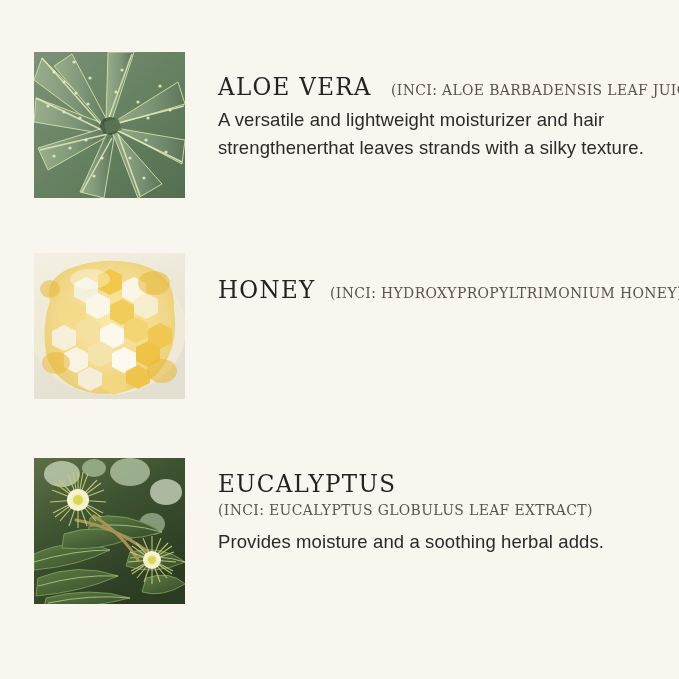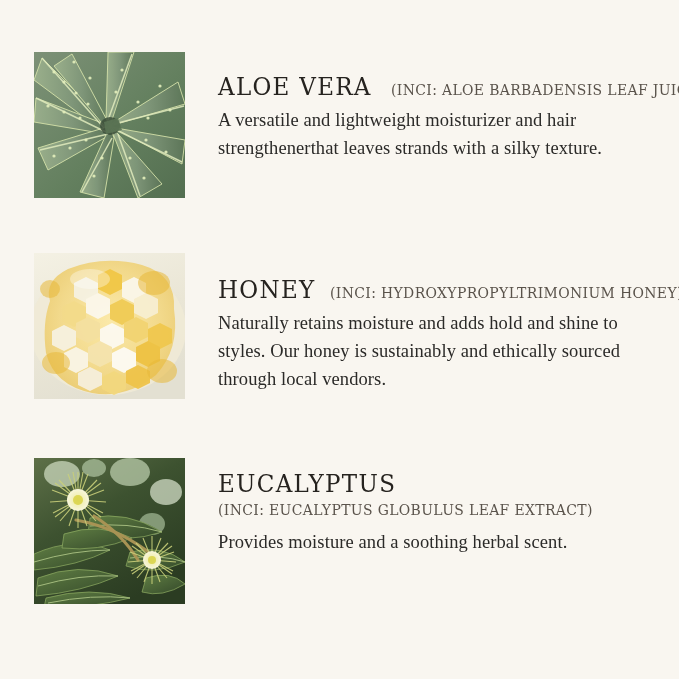--- a/index.html
+++ b/index.html
@@ -79,21 +79,21 @@
     margin-left: 6px;
     vertical-align: baseline;
   }
   .inci-own-line {
     display: block;
     margin-left: 0;
     margin-top: 7px;
   }
   .ing-desc {
     margin: 7px 0 0 0;
-    font-family: Liberation Serif, serif;
+    font-family: Liberation Sans, sans-serif;
     font-size: 18.5px;
     line-height: 1.52;
     color: #2b2a28;
     letter-spacing: 0.1px;
     max-width: 440px;
   }
   #row-eucalyptus .ing-desc { margin-top: 9px; }
 </style>
 </head>
 <body>
@@ -224,21 +224,20 @@
           <ellipse cx="128" cy="118" rx="15" ry="12"></ellipse>
           <ellipse cx="16" cy="36" rx="10" ry="9"></ellipse>
         </g>
         <ellipse cx="56" cy="26" rx="20" ry="10" fill="#ffffff" opacity="0.35"></ellipse>
       </svg>
     </div>
     <div class="text-col">
       <p class="heading-line">
         <span class="ing-name">HONEY</span><span class="ing-inci">(INCI: HYDROXYPROPYLTRIMONIUM HONEY)</span>
       </p>
-      <p class="ing-desc">Naturally retains moisture and adds hold and shine to styles. Our honey is sustainably and ethically sourced through local vendors.</p>
     </div>
   </div>
 
   <div class="ingredient-row" id="row-eucalyptus">
     <div class="thumb">
       <svg viewBox="0 0 151 146" preserveAspectRatio="none" aria-hidden="true">
         <defs>
           <linearGradient id="eucBg" x1="0" y1="0" x2="0.6" y2="1">
             <stop offset="0%" stop-color="#5e7048"></stop>
             <stop offset="45%" stop-color="#3d5230"></stop>
@@ -334,17 +333,17 @@
         <circle cx="44" cy="42" r="5" fill="#d9d44e" opacity="0.9"></circle>
         <circle cx="118" cy="102" r="9" fill="url(#blossom)"></circle>
         <circle cx="118" cy="102" r="4" fill="#d9d44e" opacity="0.9"></circle>
       </svg>
     </div>
     <div class="text-col">
       <p class="heading-line">
         <span class="ing-name">EUCALYPTUS</span>
         <span class="ing-inci inci-own-line">(INCI: EUCALYPTUS GLOBULUS LEAF EXTRACT)</span>
       </p>
-      <p class="ing-desc">Provides moisture and a soothing herbal scent.</p>
+      <p class="ing-desc">Provides moisture and a soothing herbal adds.</p>
     </div>
   </div>
 
 </div>
 
 </body></html>

